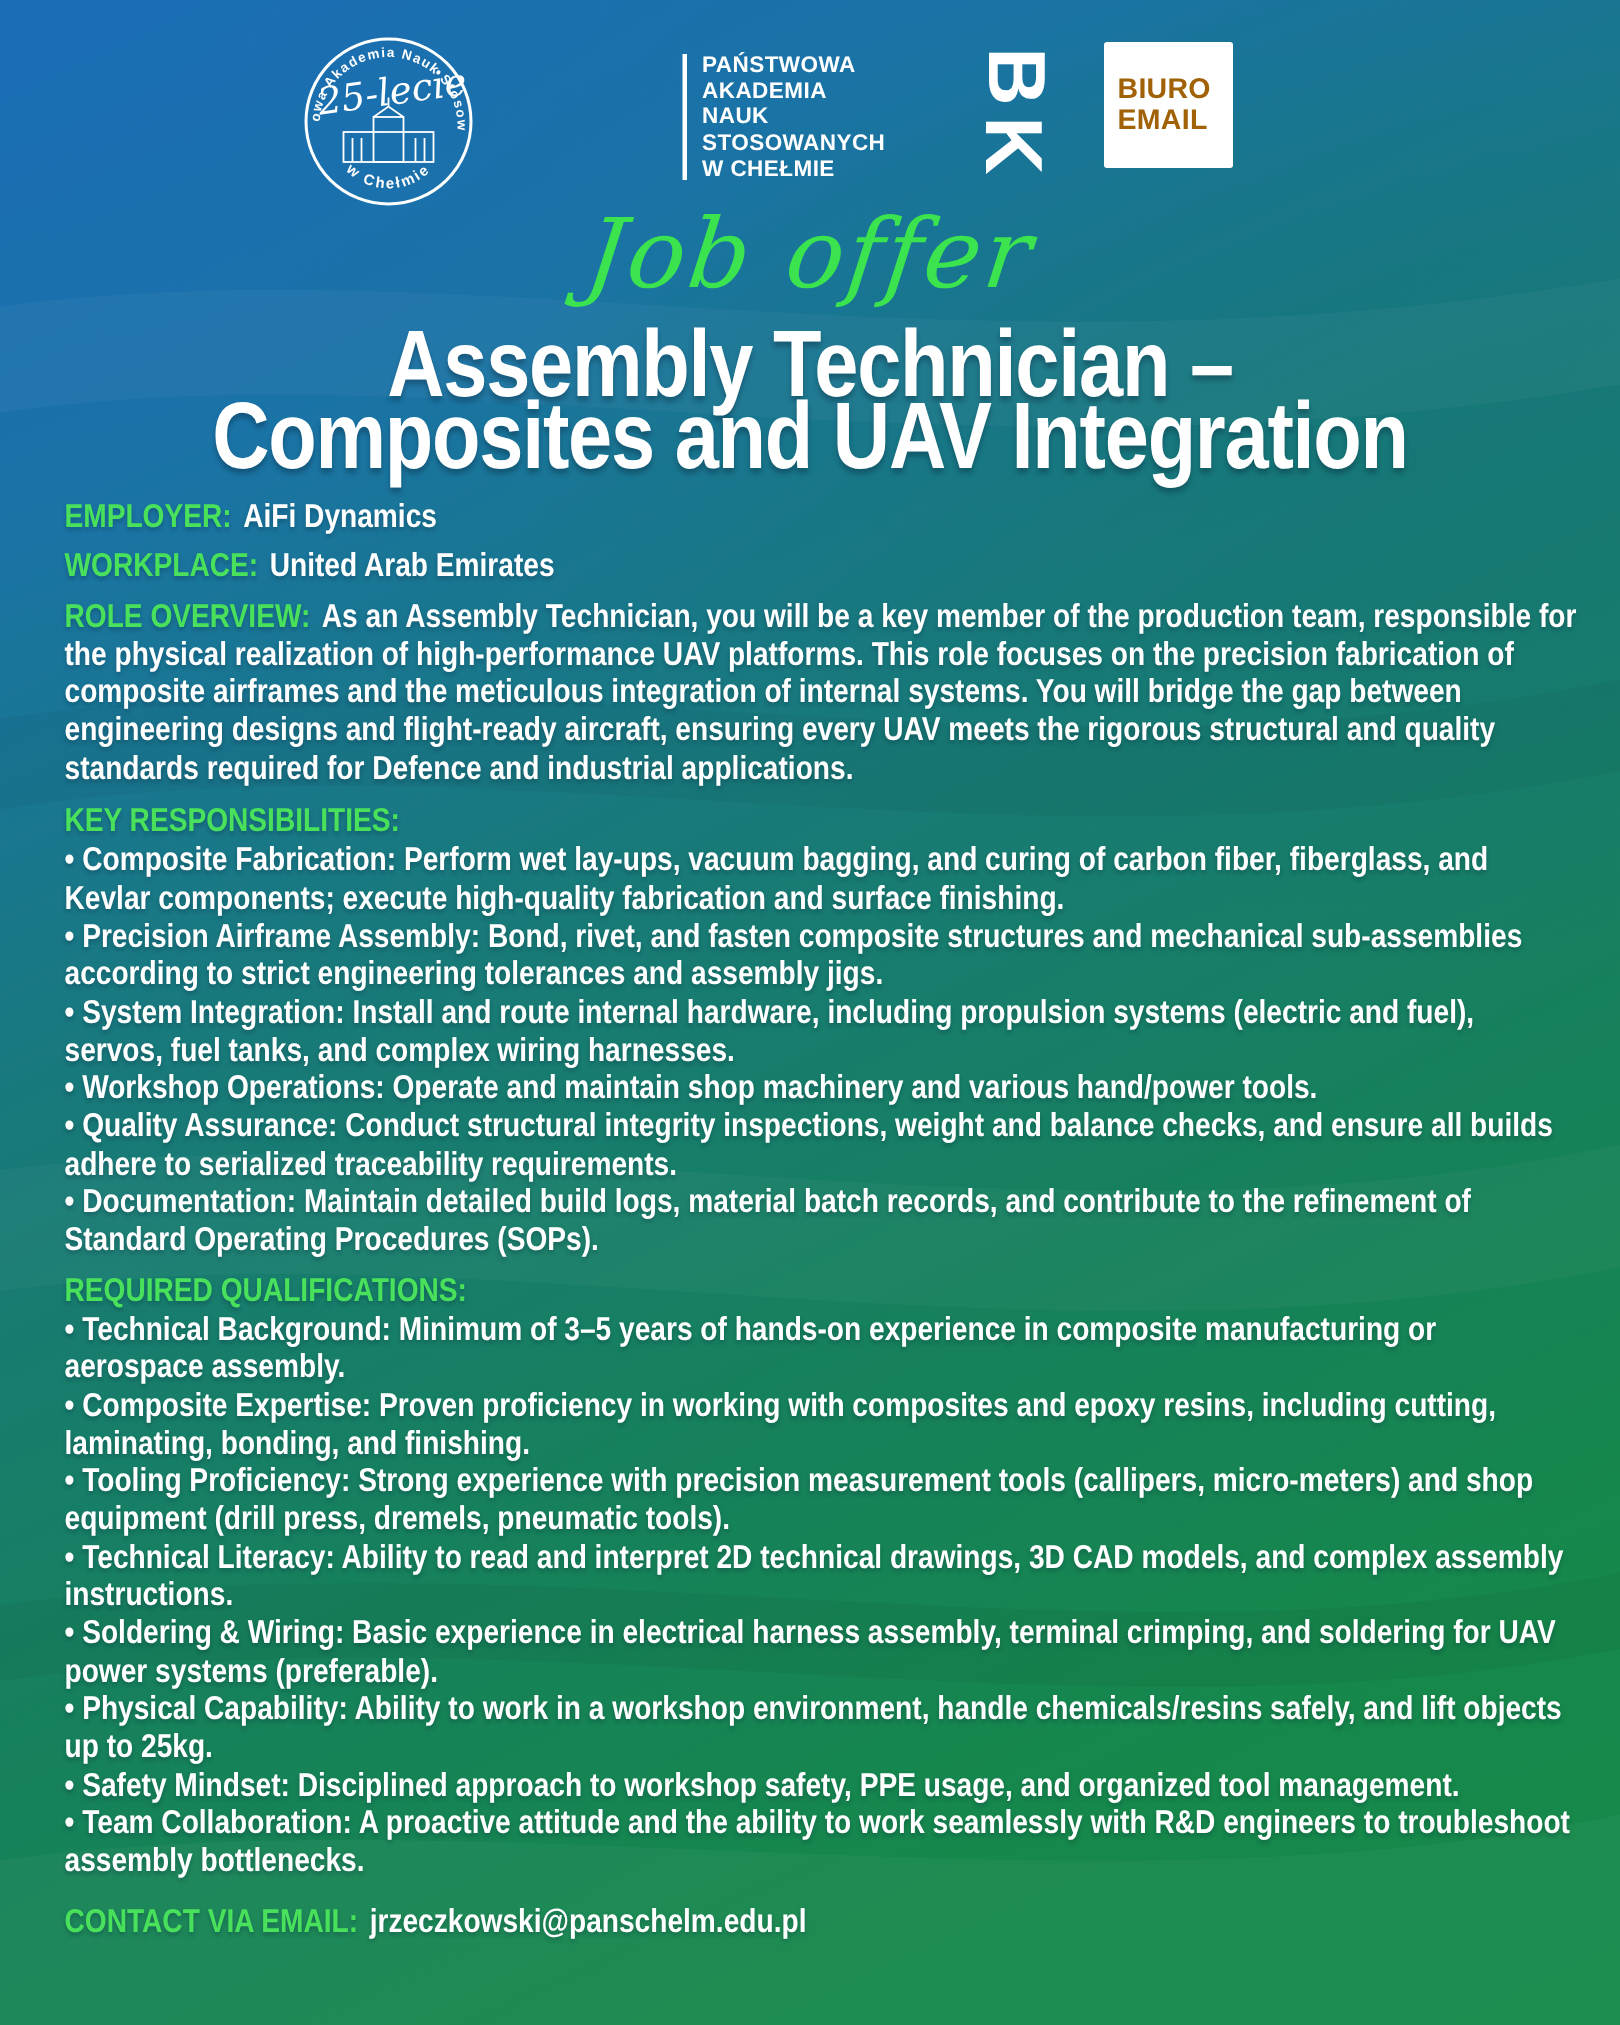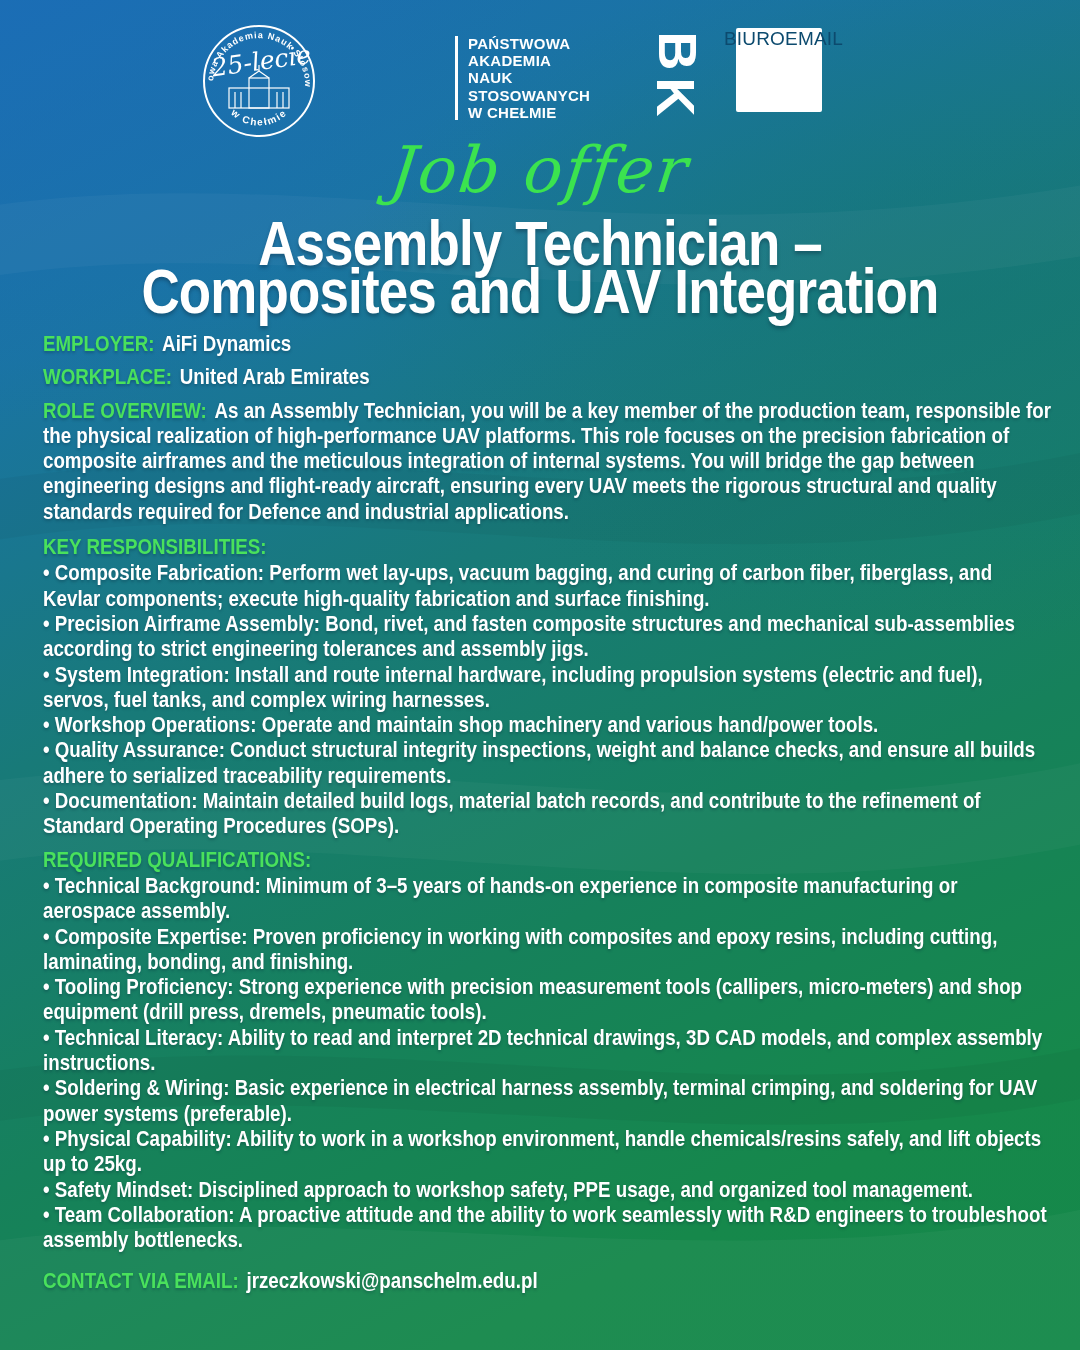--- a/index.html
+++ b/index.html
@@ -18,21 +18,21 @@
   .pans-mark{position:absolute;left:322px;top:12px;width:125px;}
   .pans-row{font-weight:700;font-size:44px;line-height:37px;letter-spacing:9px;transform:scaleY(1.0);}
   .pans-year{position:absolute;left:3px;top:33px;font-size:11px;font-weight:700;letter-spacing:4px;background:transparent;}
   .pans-divider{position:absolute;left:455px;top:14px;width:3px;height:84px;background:#fff;}
   .pans-name{position:absolute;left:468px;top:13px;font-weight:700;font-size:15px;line-height:17.2px;letter-spacing:.3px;}
   .bk{position:absolute;left:650px;top:2px;width:180px;height:92px;}
   .bk-letter{position:absolute;font-weight:700;color:#fff;line-height:1;transform:rotate(90deg);}
   .bk-b{left:8px;top:0px;font-size:54px;}
   .bk-k{left:6px;top:46px;font-size:54px;}
   .bk-box{position:absolute;left:86px;top:4px;width:86px;height:84px;background:#fff;border-radius:2px;
-    color:#0c4a6e;font-weight:400;font-size:19px;line-height:21px;display:flex;flex-direction:row;
+    color:#a16207;font-weight:700;font-size:19px;line-height:21px;display:flex;flex-direction:column;
     justify-content:center;padding-left:9px;box-sizing:border-box;letter-spacing:.2px;}
   
   .hero{position:absolute;top:135px;left:0;width:1080px;text-align:center;}
   .script{position:absolute;top:-2px;left:0;width:100%;text-align:center;z-index:3;
     font-family:"DejaVu Serif",serif;font-style:italic;font-weight:400;
     font-size:64px;letter-spacing:2px;transform:skewX(-7deg);}
   .title{position:relative;z-index:2;margin:84px 0 0 0;font-weight:700;color:#fff;
     font-size:63px;line-height:48px;letter-spacing:-1px;transform:scaleX(.84);
     text-shadow:0 3px 4px rgba(8,35,55,.35);}
   .title span{display:block;}

